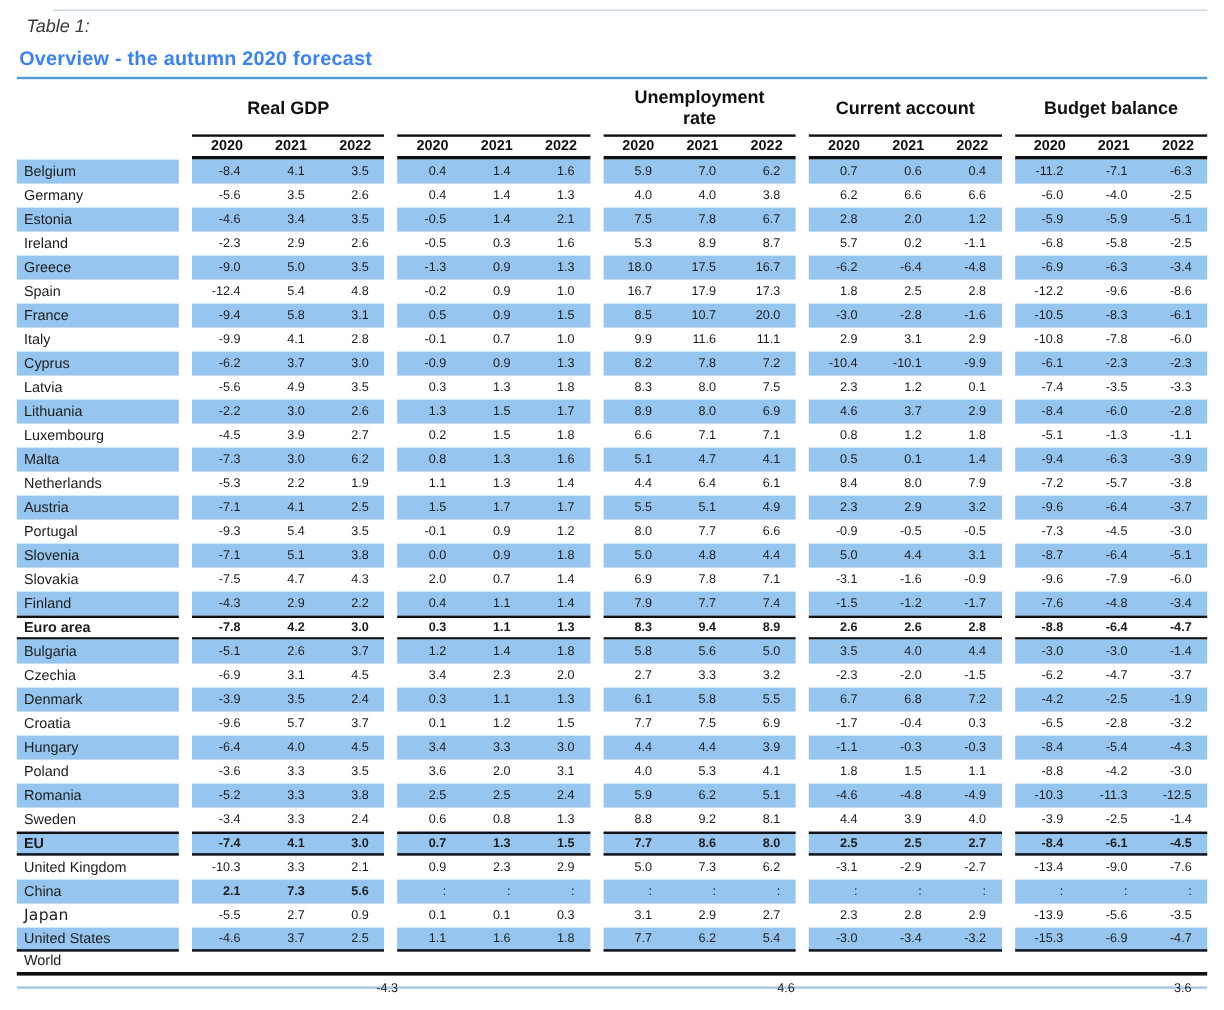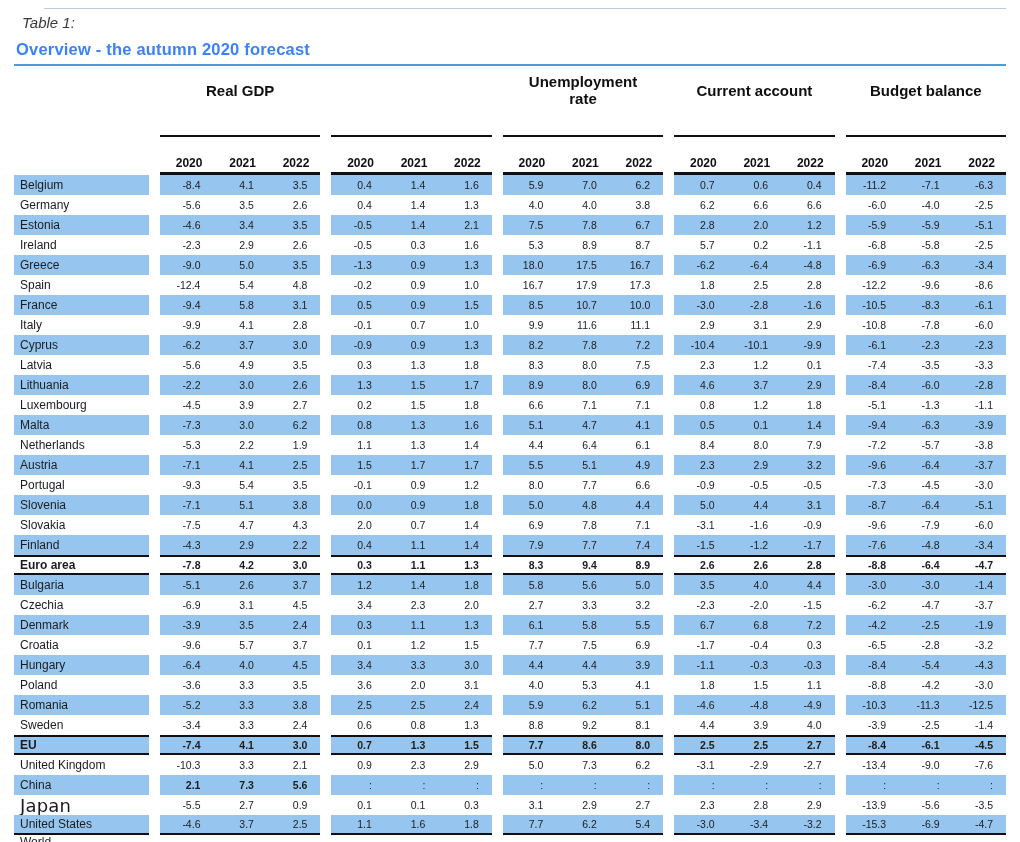--- a/index.html
+++ b/index.html
@@ -22,32 +22,32 @@
   .table-label{font-style:italic;font-size:15px;color:#3a3a3a;margin:0 0 9px 8px;}
   .page-title{font-weight:bold;font-size:16.5px;color:#3b82f6;margin:0 0 5px 2px;letter-spacing:.2px;}
   .title-rule{border-top:2px solid var(--rule-blue);margin-bottom:4px;}
 
   .hrow{display:flex;gap:11px;justify-content:center;}
   .hlbl{width:135px;flex:none;}
   .hgrp{flex:1;display:flex;flex-direction:column;justify-content:flex-end;}
   .htitle{min-height:42px;display:flex;align-items:center;justify-content:center;
           text-align:center;font-weight:bold;font-size:15px;line-height:1.12;
           white-space:pre-line;color:#0f0f0f;}
-  .hyears{display:flex;border-top:2px solid var(--line);border-bottom:3px solid var(--line);padding:19px 0 2px;margin-top:23px;}
+  .hyears{display:flex;border-top:2px solid var(--line);border-bottom:3px solid var(--line);padding:0 0 2px;}
   .hyear{flex:1;text-align:right;padding-right:11px;font-weight:bold;font-size:12px;color:#0f0f0f;}
 
   .row{display:flex;gap:11px;height:20px;}
   .lbl{width:135px;flex:none;display:flex;align-items:center;padding-left:6px;font-size:12px;}
   .grp{flex:1;display:flex;}
   .cell{flex:1;display:flex;align-items:center;justify-content:flex-end;
         padding-right:13px;font-size:10.5px;}
   .hl .lbl,.hl .grp{background:var(--hl);}
   .bold .lbl,.bold .cell{font-weight:bold;}
   .b{font-weight:bold;}
-  .alt .lbl{font-family:"DejaVu Sans",sans-serif;font-size:18px;letter-spacing:.2px;}
+  .alt .lbl{font-family:"DejaVu Sans",sans-serif;font-size:13px;letter-spacing:.2px;}
   .ltop .lbl,.ltop .grp{border-top:2px solid var(--line);}
   .lbot .lbl,.lbot .grp{border-bottom:2px solid var(--line);}
   .end{border-bottom:3px solid var(--line);flex-direction:column;}
   .bottom-rule{border-top:2px solid var(--bot-rule);margin-top:9px;}
 </style>
 </head>
 <body>
 
 <div class="page">
   <div class="top-rule"></div>
@@ -274,21 +274,21 @@
           <div class="cell">3.1</div>
         </div>
         <div class="grp">
           <div class="cell">0.5</div>
           <div class="cell">0.9</div>
           <div class="cell">1.5</div>
         </div>
         <div class="grp">
           <div class="cell">8.5</div>
           <div class="cell">10.7</div>
-          <div class="cell">10.0</div>
+          <div class="cell">20.0</div>
         </div>
         <div class="grp">
           <div class="cell">-3.0</div>
           <div class="cell">-2.8</div>
           <div class="cell">-1.6</div>
         </div>
         <div class="grp">
           <div class="cell">-10.5</div>
           <div class="cell">-8.3</div>
           <div class="cell">-6.1</div>

